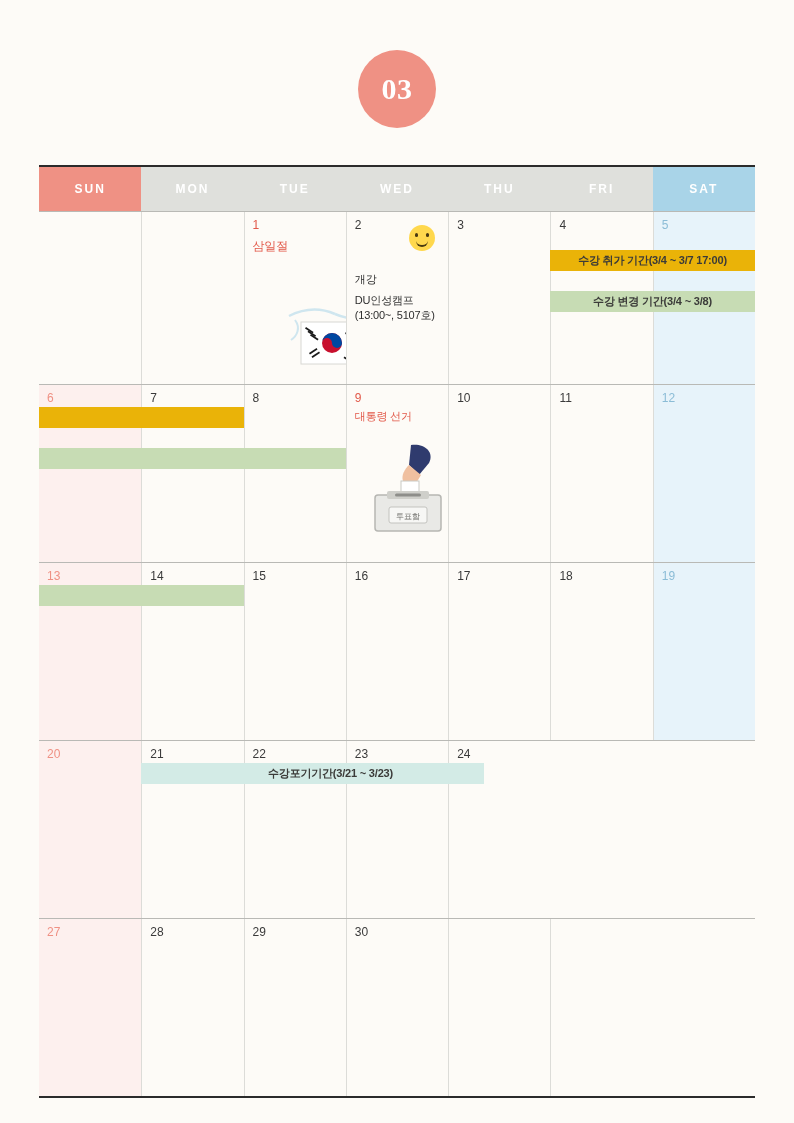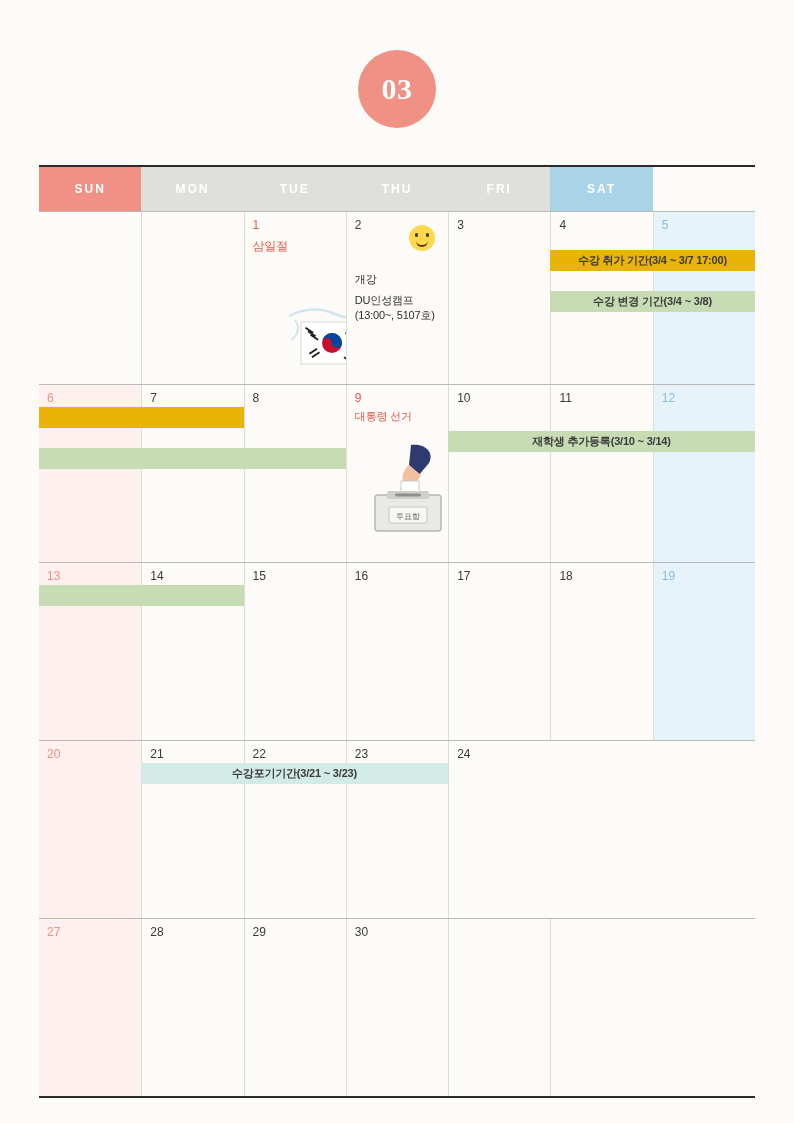--- a/index.html
+++ b/index.html
@@ -110,21 +110,21 @@
     align-items: center;
     justify-content: center;
     font-size: 11px;
     font-weight: bold;
     color: #3b3b39;
     white-space: nowrap;
     letter-spacing: -0.2px;
   }
   .bar.cream  { background: #eab308; }
   .bar.green  { background: #c7dcb4; }
-  .bar.mint   { background: #d3ebe6; }
+  .bar.mint   { background: #d3ebe6; padding-left: 36px; }
 
   
   .note {
     position: absolute;
     font-size: 11px;
     color: #2e2e2e;
     letter-spacing: -0.2px;
     line-height: 1.45;
   }
   .note.red { color: #e2594a; font-size: 12px; }
@@ -164,20 +164,21 @@
 <div class="month-wrap">
   <div class="month-badge">03</div>
 </div>
 
 <div class="calendar">
 
   <div class="head-row">
     <div class="head-cell sun">SUN</div>
     <div class="head-cell">MON</div>
     <div class="head-cell">TUE</div>
+    <div class="head-cell">WED</div>
     <div class="head-cell">THU</div>
     <div class="head-cell">FRI</div>
     <div class="head-cell sat">SAT</div>
   </div>
 
   <div class="week week-h1">
     <div class="day blank"></div>
     <div class="day"></div>
 
     <div class="day">
@@ -261,21 +262,20 @@
     <div class="day">
       <div class="daynum">11</div>
     </div>
     <div class="day sat-bg">
       <div class="daynum sat">12</div>
     </div>
 
     <div class="bar cream" style="left:0px; top:22px; width:205px;"></div>
     <div class="bar green" style="left:0px; top:63px; width:307px;"></div>
 
-    <div class="bar green" style="left:409px; top:46px; width:307px;">재학생 추가등록(3/10 ~ 3/14)</div>
   </div>
 
   <div class="week week-h">
     <div class="day sun-bg">
       <div class="daynum sun">13</div>
     </div>
     <div class="day">
       <div class="daynum">14</div>
     </div>
     <div class="day">

